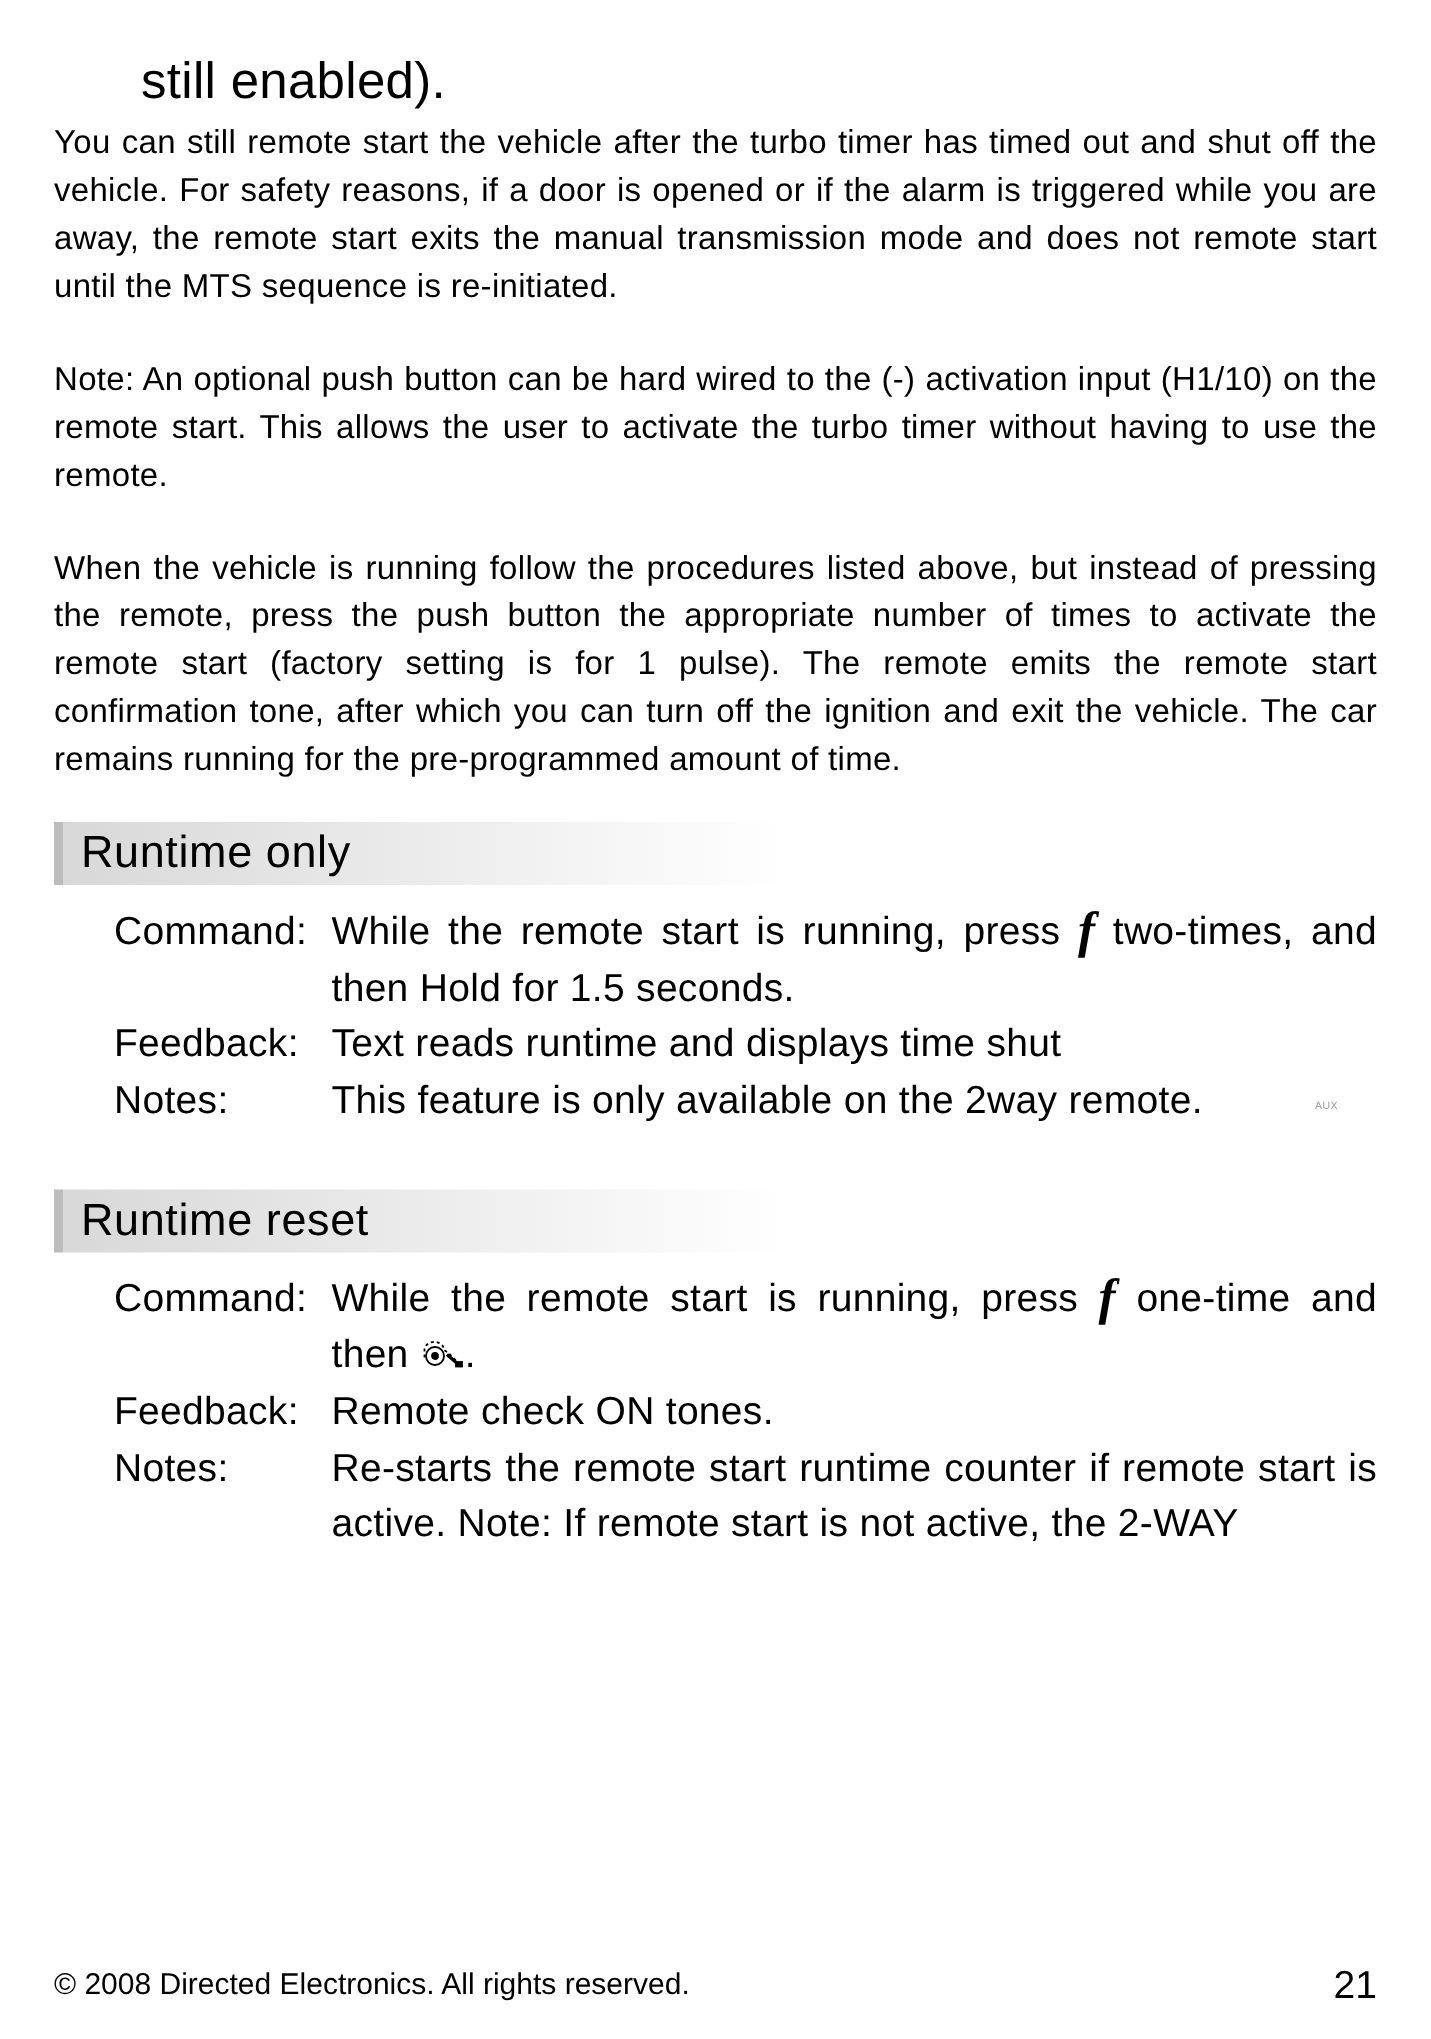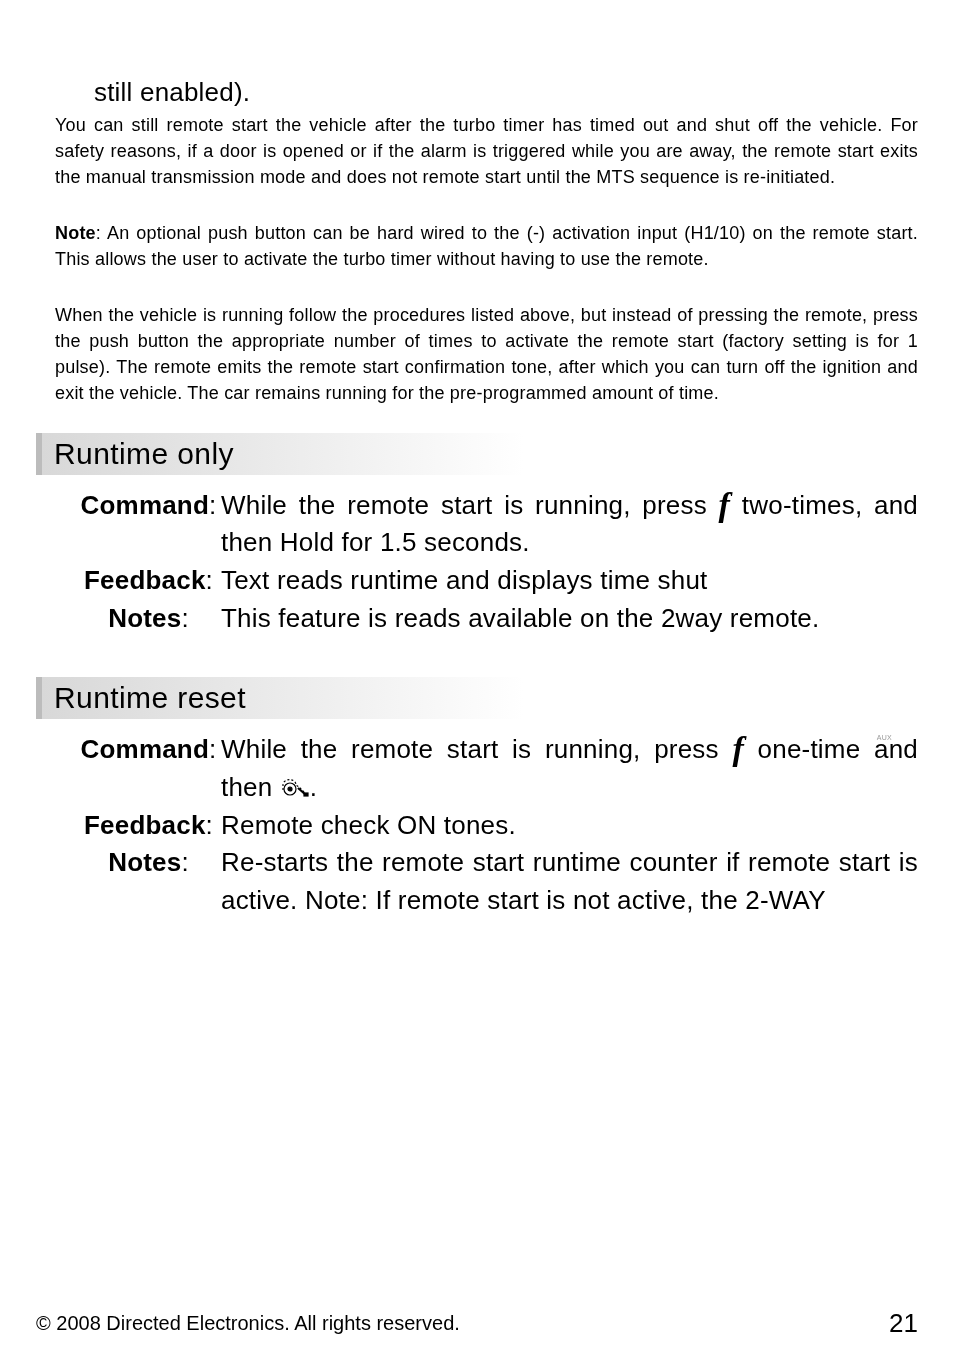--- a/index.html
+++ b/index.html
@@ -17,39 +17,37 @@
     padding: 30px 36px 20px 36px;
     position: relative;
     display: flex;
     flex-direction: column;
   }
   .content {
     flex: 1;
   }
   .indent {
     margin-left: 58px;
-    font-size: 26px;
+    font-size: 34px;
     line-height: 1.45;
     letter-spacing: 0.2px;
-    margin-top: 44px;
   }
   .para {
-    font-size: 18px;
+    font-size: 22px;
     line-height: 1.45;
     text-align: justify;
     text-justify: inter-word;
     letter-spacing: 0.2px;
     margin-top: 0;
-    margin-left: 19px;
   }
   .spacer {
     height: 30px;
   }
   .bold {
-    font-weight: 700;
+    font-weight: 400;
   }
   .section-heading {
     font-size: 30px;
     font-weight: 400;
     color: #000;
     background: linear-gradient(to right, #d8d8d8 0%, #ffffff 55%);
     border-left: 6px solid #bcbcbc;
     padding: 4px 0 4px 12px;
     margin-top: 26px;
     margin-bottom: 12px;
@@ -58,21 +56,20 @@
   .cmd-row {
     font-size: 26px;
     line-height: 1.45;
     letter-spacing: 0.2px;
     display: flex;
     margin-left: 40px;
   }
   .cmd-label {
     width: 145px;
     flex-shrink: 0;
-    text-align: center;
   }
   .cmd-body {
     flex: 1;
     text-align: justify;
   }
   .f-icon {
     font-family: "Brush Script MT", cursive;
     font-size: 34px;
     font-style: italic;
     font-weight: 700;
@@ -140,21 +137,21 @@
     </div>
   </div>
 
   <div class="cmd-row">
     <div class="cmd-label"><span class="bold">Feedback</span>:</div>
     <div class="cmd-body">Text reads runtime and displays time shut</div>
   </div>
 
   <div class="cmd-row">
     <div class="cmd-label"><span class="bold">Notes</span>:</div>
-    <div class="cmd-body">This feature is reads available on the 2way remote.</div>
+    <div class="cmd-body">This feature is only available on the 2way remote.</div>
   </div>
 
   <div class="section-heading" style="margin-top:40px;">Runtime reset</div>
 
   <div class="cmd-row">
     <div class="cmd-label"><span class="bold">Command</span>:</div>
     <div class="cmd-body">
       <span>While the remote start is running, press </span><span class="f-icon">f</span><span> one-time and then </span><span class="key-icon"><svg width="30" height="24" viewBox="0 0 30 24">
             <g fill="none" stroke="#000" stroke-width="1.2">
               <path d="M3 15 L3 10 A6 5 0 0 1 16 10 L19 12 L26 19" stroke-dasharray="2 2"></path>

